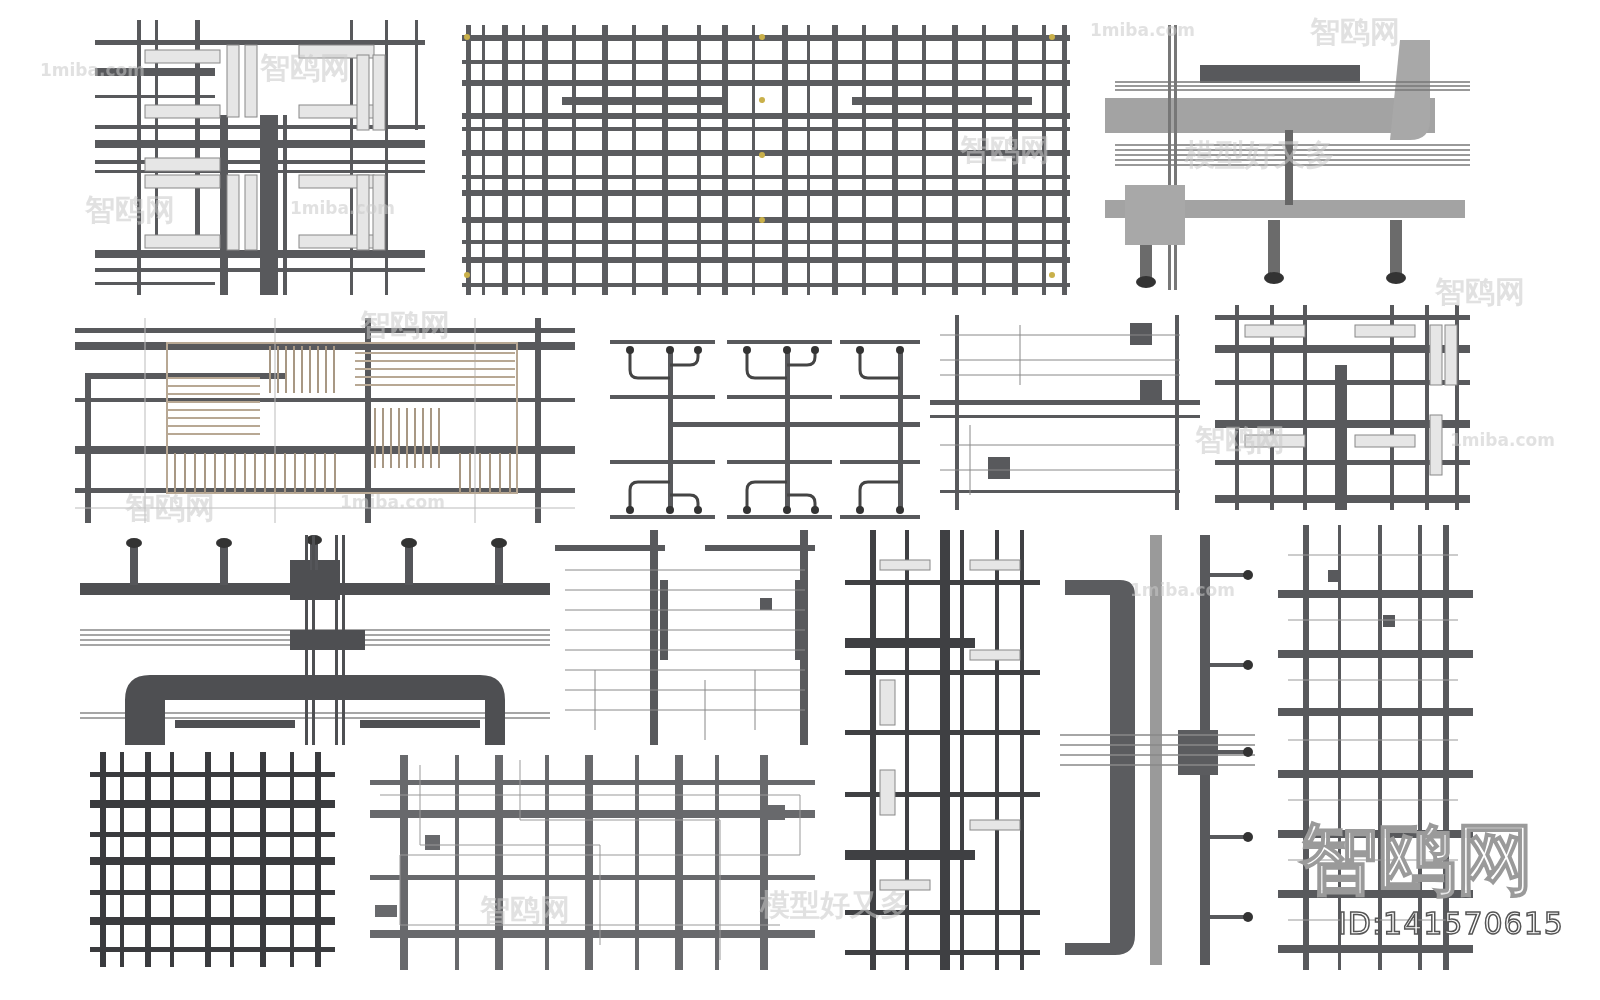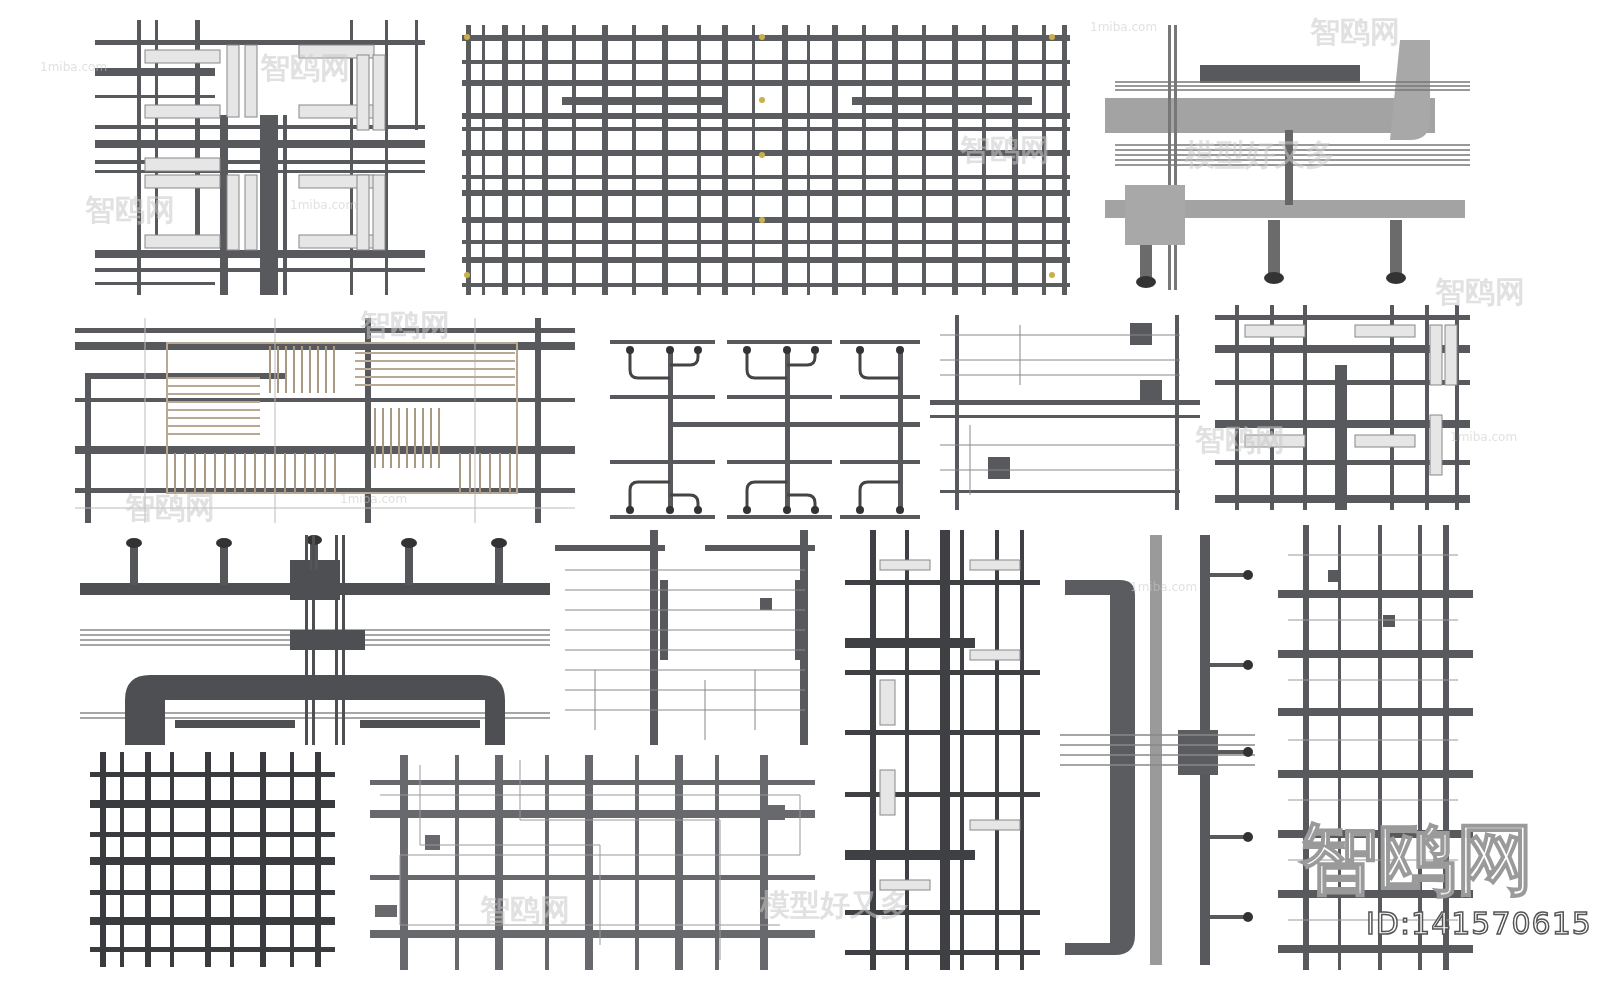--- a/index.html
+++ b/index.html
@@ -1,23 +1,23 @@
 <!DOCTYPE html>
 <html><head>
 <meta charset="utf-8">
 <style>
   html,body{margin:0;padding:0;background:#fff;}
   body{width:1600px;height:1000px;position:relative;overflow:hidden;font-family:"Liberation Sans",sans-serif;}
   .panel{position:absolute;}
   .panel svg{width:100%;height:100%;display:block;}
   .wm{position:absolute;color:rgba(200,200,200,0.55);font-family:"DejaVu Sans",sans-serif;white-space:nowrap;pointer-events:none;font-weight:bold;}
-  .wm-small{font-size:12px;font-weight:normal;}
+  .wm-small{font-size:17px;font-weight:bold;}
   .wm-mid{font-size:30px;}
   .wm-big{font-size:78px;color:rgba(255,255,255,0.85);-webkit-text-stroke:1.5px #9a9a9a;}
-  .id-label{position:absolute;left:1338px;top:906px;font-size:30px;color:#fff;-webkit-text-stroke:1.5px #555;letter-spacing:1px;font-family:"DejaVu Sans",sans-serif;padding-left:28px;}
+  .id-label{position:absolute;left:1338px;top:906px;font-size:30px;color:#fff;-webkit-text-stroke:1.5px #555;letter-spacing:1px;font-family:"DejaVu Sans",sans-serif;}
 </style>
 </head>
 <body>
 
 <div class="panel" style="left:95px;top:20px;width:330px;height:275px;">
 <svg viewBox="0 0 330 275">
   <g fill="#58595c">
     <rect x="0" y="20" width="330" height="5"></rect>
     <rect x="0" y="48" width="120" height="8"></rect>
     <rect x="0" y="75" width="120" height="3"></rect>

